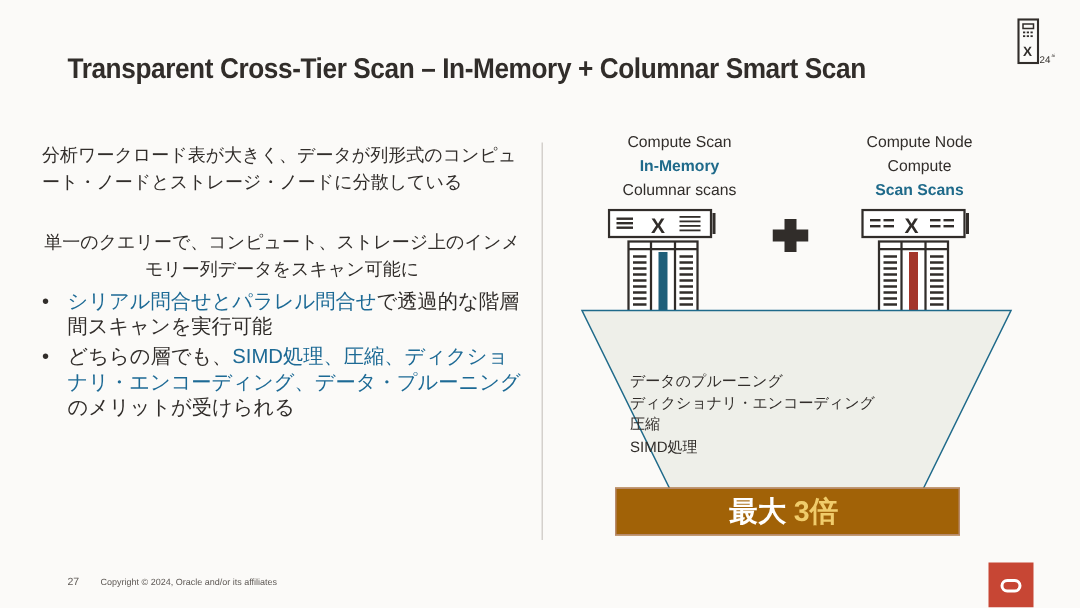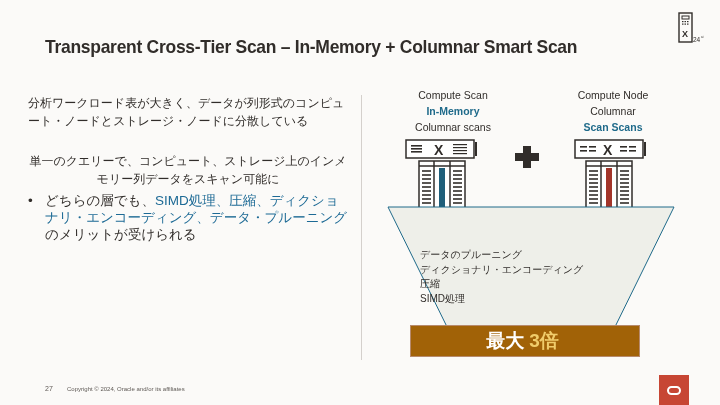--- a/index.html
+++ b/index.html
@@ -89,34 +89,35 @@
   </g>
   <text x="5" y="25" font-size="9" font-weight="bold" fill="#312d2a" font-family="Liberation Sans, sans-serif">X</text>
   <text x="16" y="30" font-size="6.5" fill="#312d2a" font-family="Liberation Sans, sans-serif">24</text>
   <text x="24" y="26" font-size="3" fill="#312d2a" font-family="Liberation Sans, sans-serif">ai</text>
 </svg>
 
 <div class="left-col">
   <p class="para">分析ワークロード表が大きく、データが列形式のコンピュート・ノードとストレージ・ノードに分散している</p>
   <p class="para">単一のクエリーで、コンピュート、ストレージ上のインメモリー列データをスキャン可能に</p>
   <ul class="bullets">
+    <li><span class="hl">シリアル問合せとパラレル問合せ</span><span>で透過的な階層間スキャンを実行可能</span></li>
     <li><span>どちらの層でも、</span><span class="hl">SIMD処理</span><span class="hl">、</span><span class="hl">圧縮</span><span class="hl">、</span><span class="hl">ディクショナリ・エンコーディング</span><span class="hl">、</span><span class="hl">データ・プルーニング</span><span>のメリットが受けられる</span></li>
   </ul>
 </div>
 
 <div class="divider"></div>
 
 <div class="node-label compute-label">
   <div>Compute Scan</div>
   <div class="strong">In-Memory</div>
   <div>Columnar scans</div>
 </div>
 <div class="node-label storage-label">
   <div>Compute Node</div>
-  <div>Columnar</div>
+  <div>Compute</div>
   <div class="strong">Scan Scans</div>
 </div>
 
 <svg class="server-icon" style="left:405px;top:139px;width:76px;height:78px" viewBox="0 0 76 78">
   <rect x="1" y="1" width="68" height="18" fill="#fff" stroke="#312d2a" stroke-width="1.5"></rect>
   <rect x="70" y="3" width="2" height="14" fill="#312d2a"></rect>
   <g fill="#312d2a">
       <rect x="6" y="6" width="11" height="1.6"></rect>
       <rect x="6" y="9" width="11" height="1.6"></rect>
       <rect x="6" y="12" width="11" height="1.6"></rect>

